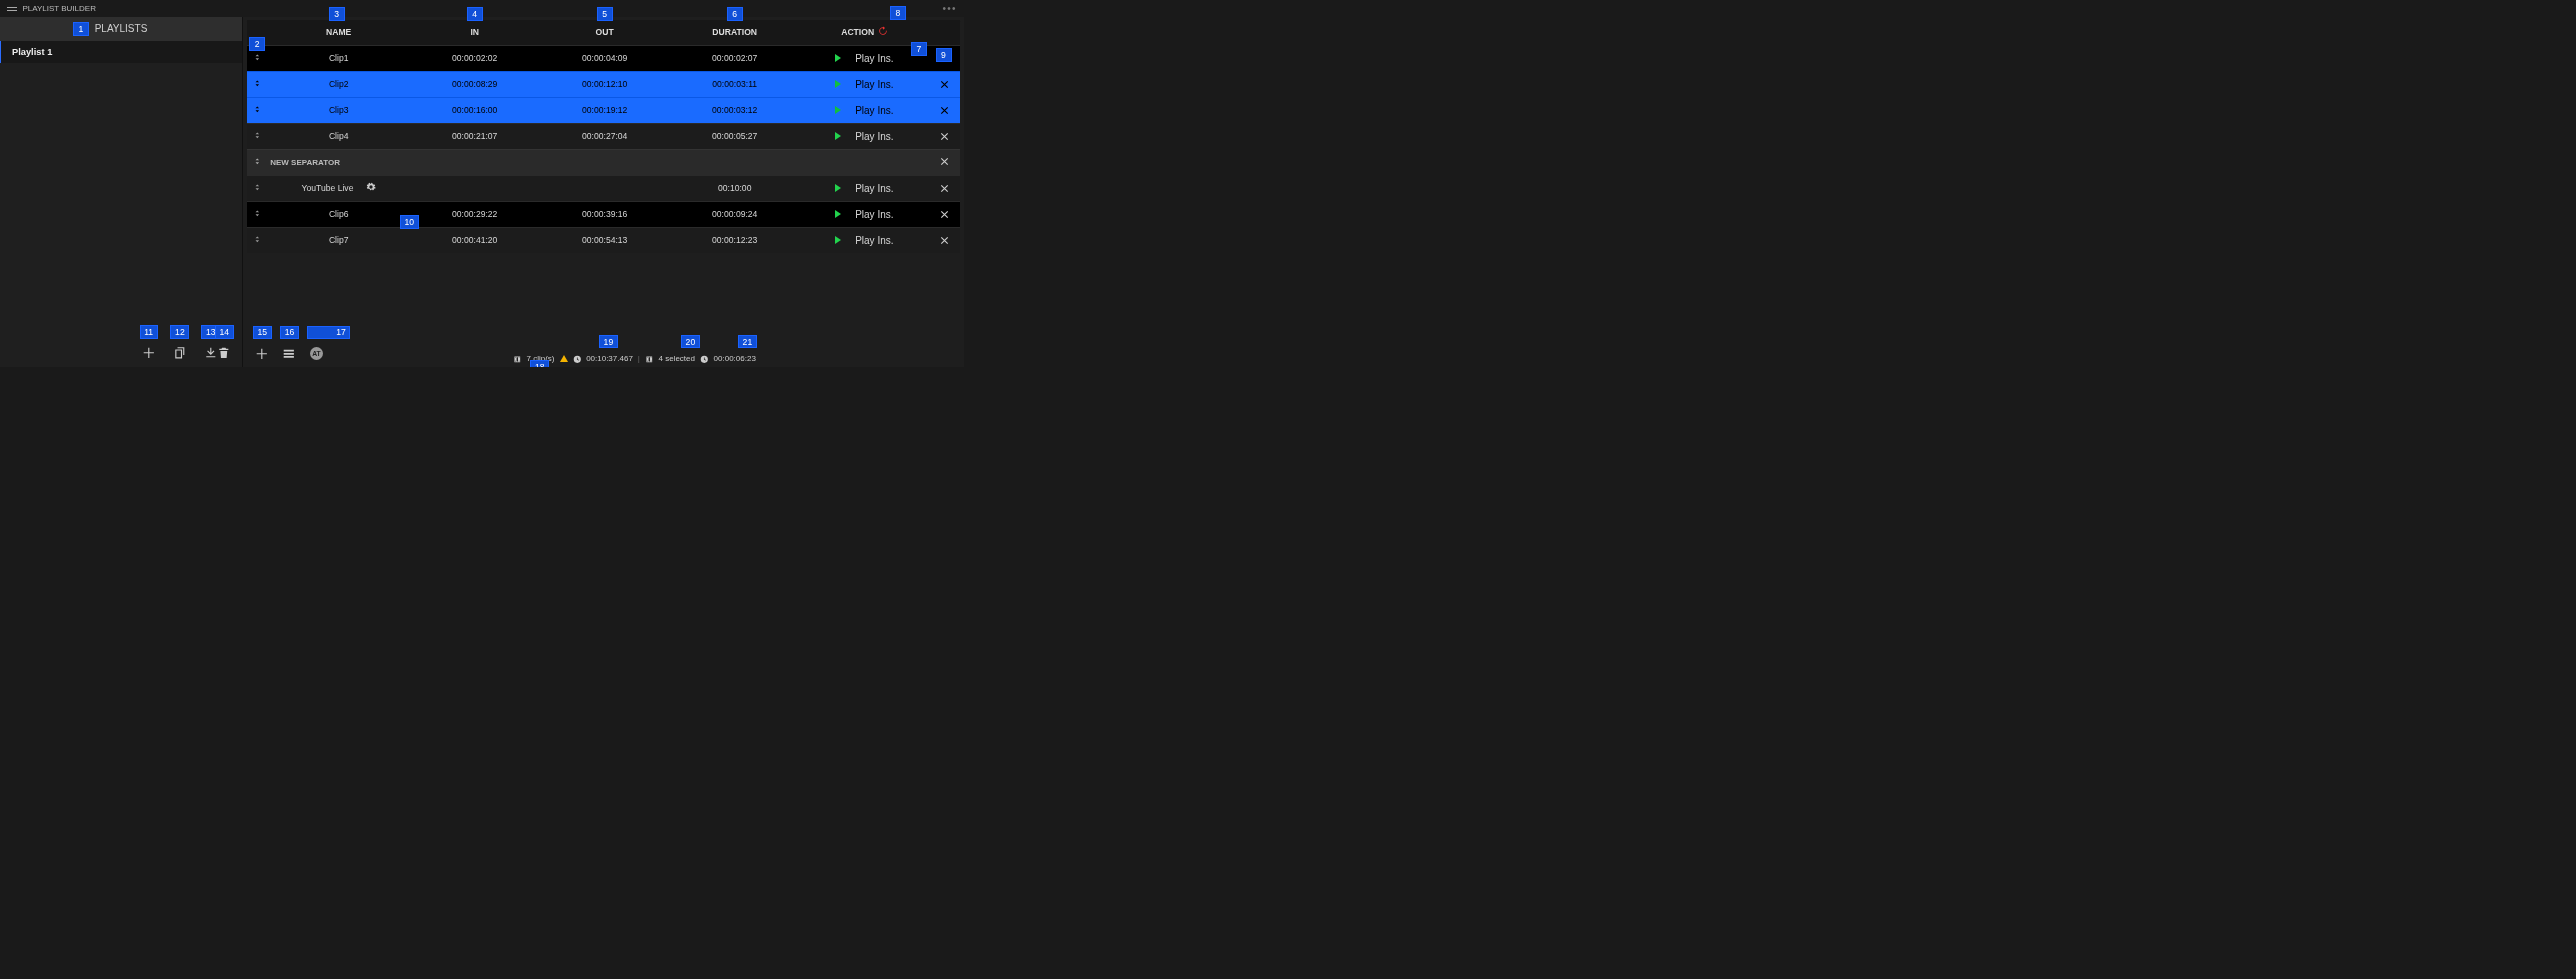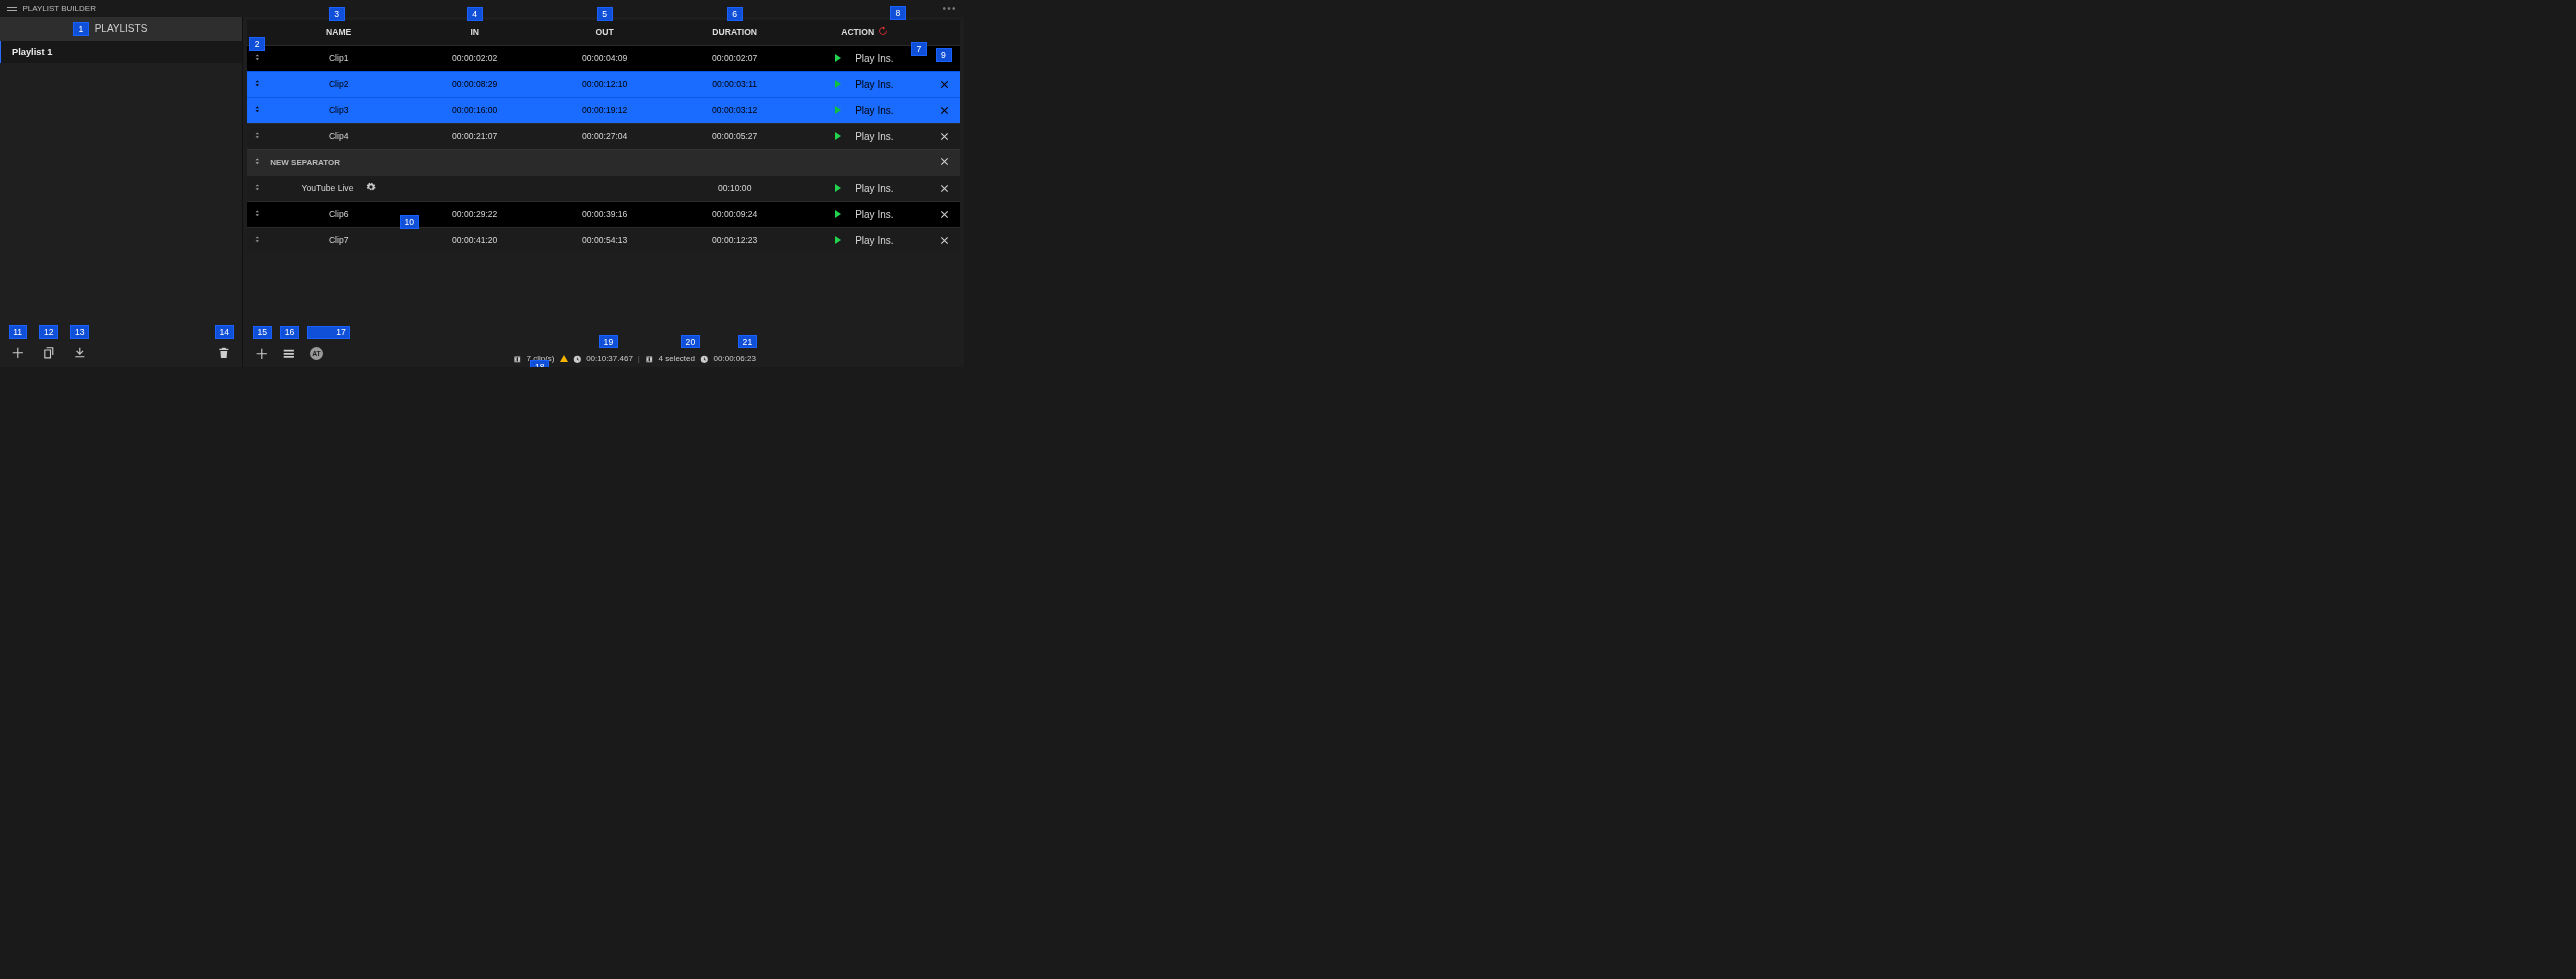--- a/index.html
+++ b/index.html
@@ -28,22 +28,22 @@
   }
   .sidebar-header {
     background:#2e2e2e; color:#d0d0d0; font-size:10px; text-align:center;
     padding:6.2px 0; font-weight:500; position:relative;
   }
   .playlist-item {
     background:#181818; color:#eee; font-size:9.3px; font-weight:600;
     padding:6.2px 11px; border-left:1.9px solid #2b6cff;
   }
   .sidebar-toolbar {
-    position:absolute; bottom:0; left:0; right:0;
-    display:flex; align-items:center; justify-content:space-between;
+    position:absolute; bottom:0; left:14px; right:0;
+    display:flex; align-items:center; justify-content:flex-end;
     padding:7.4px 11px;
     text-decoration:underline;
   }
   .sidebar-toolbar-left { display:flex; gap:17.3px; align-items:center; }
   .tb-btn { cursor:pointer; color:#ccc; display:inline-flex; align-items:center; justify-content:center; width:13.6px; height:13.6px; position:relative; }
   .tb-btn svg { width:13.6px; height:13.6px; fill:#ccc; }
 
   .content { flex:1; display:flex; flex-direction:column; background:#1e1e1e; padding:0 3.7px; }
 
   .table { background:#1c1c1c; border-radius:1.2px; flex-shrink:0; margin-top:2.5px; }

